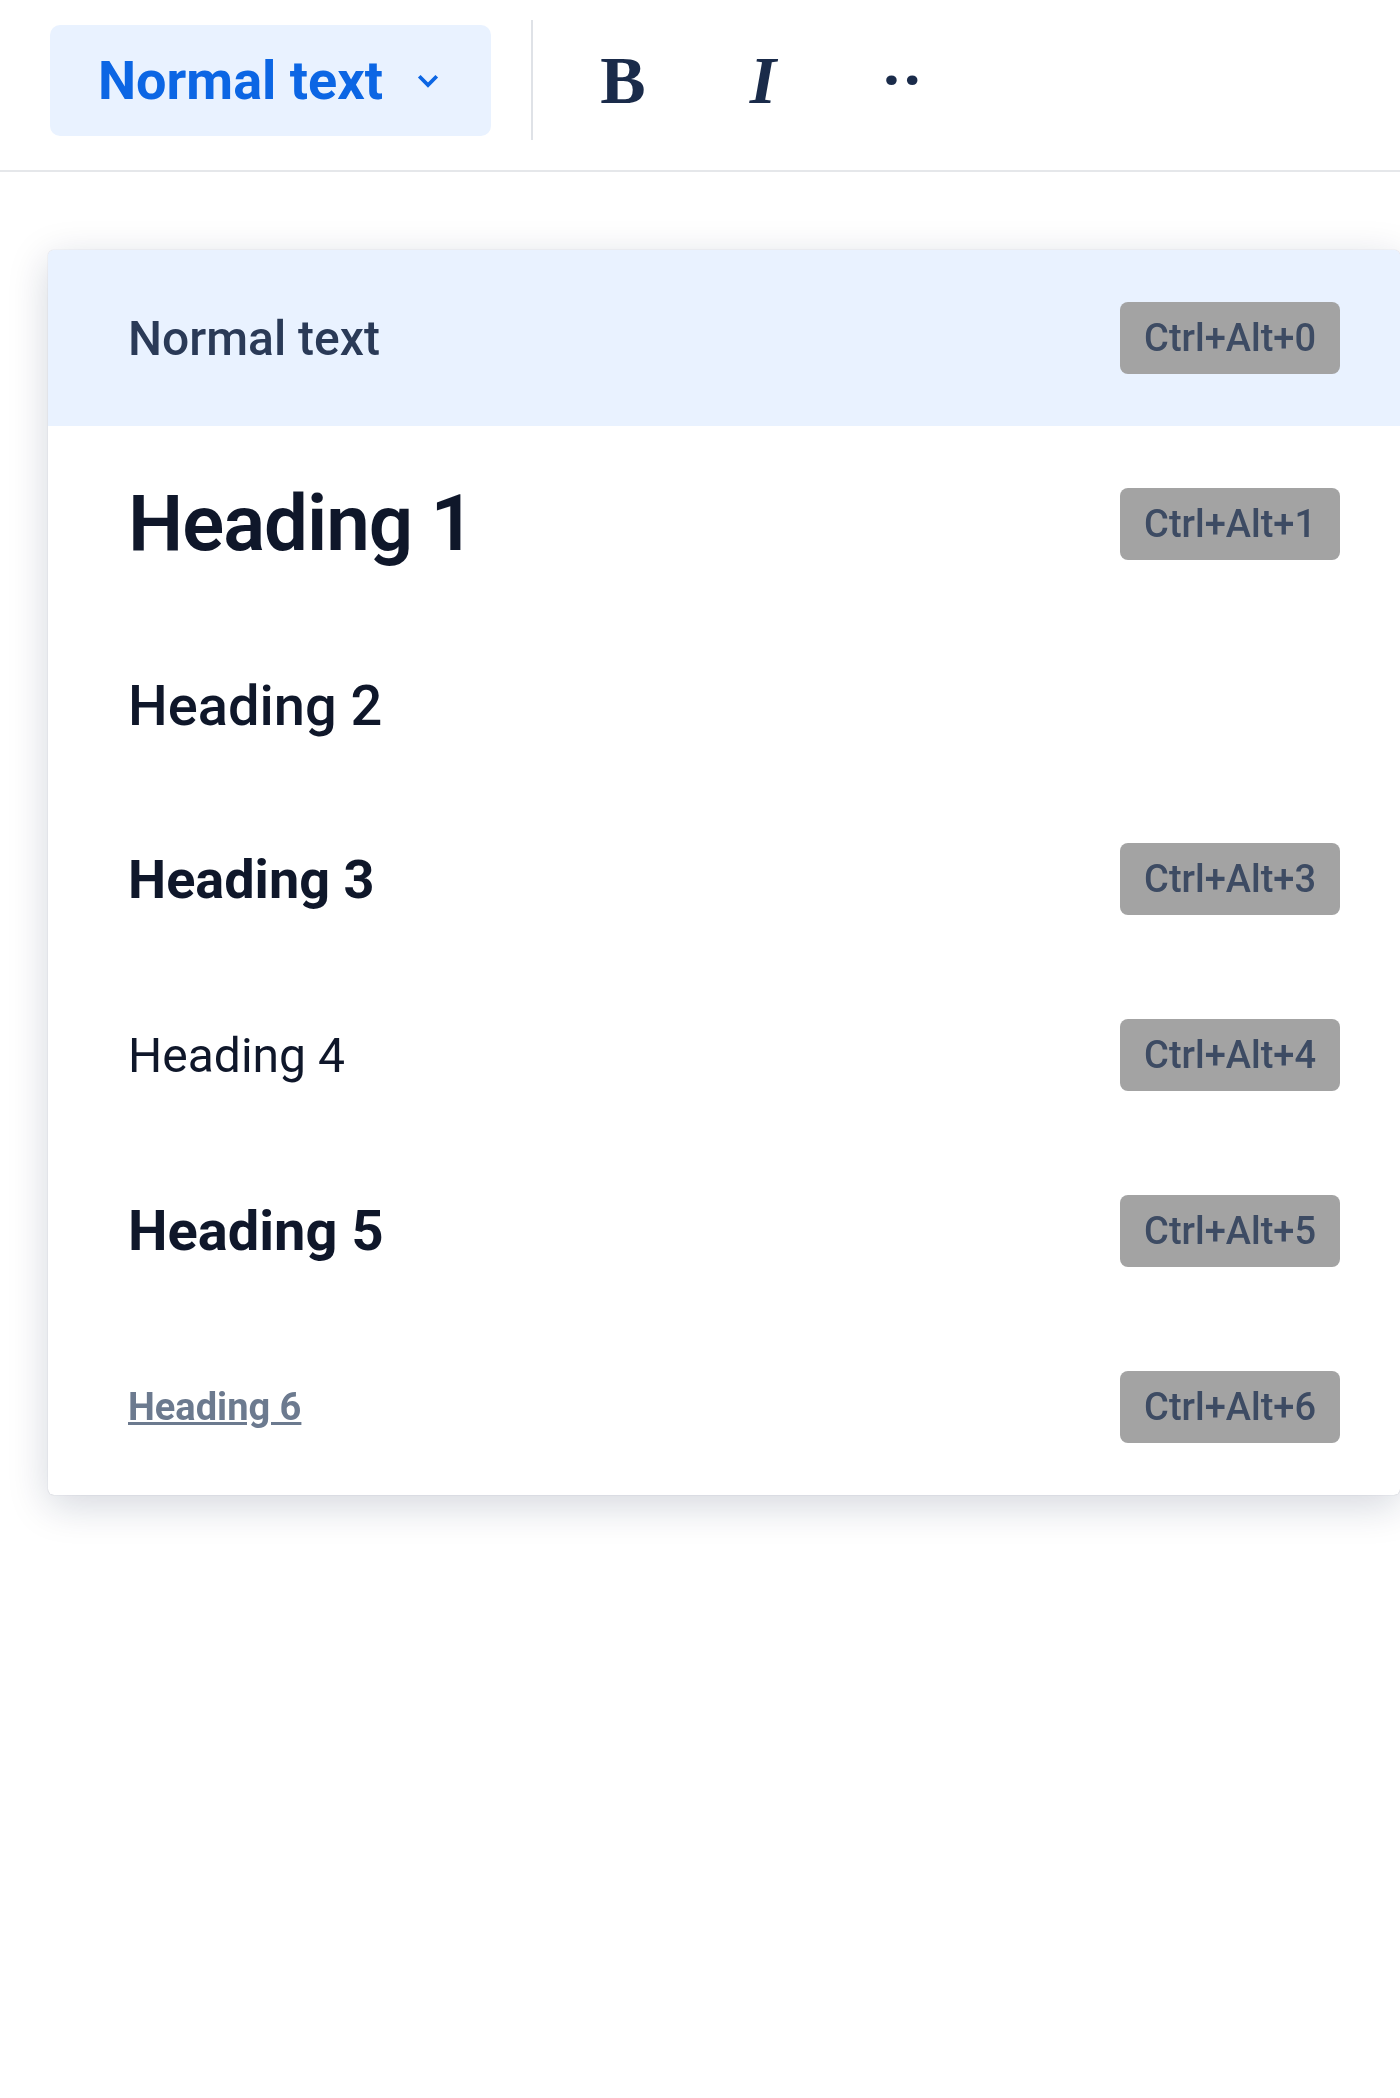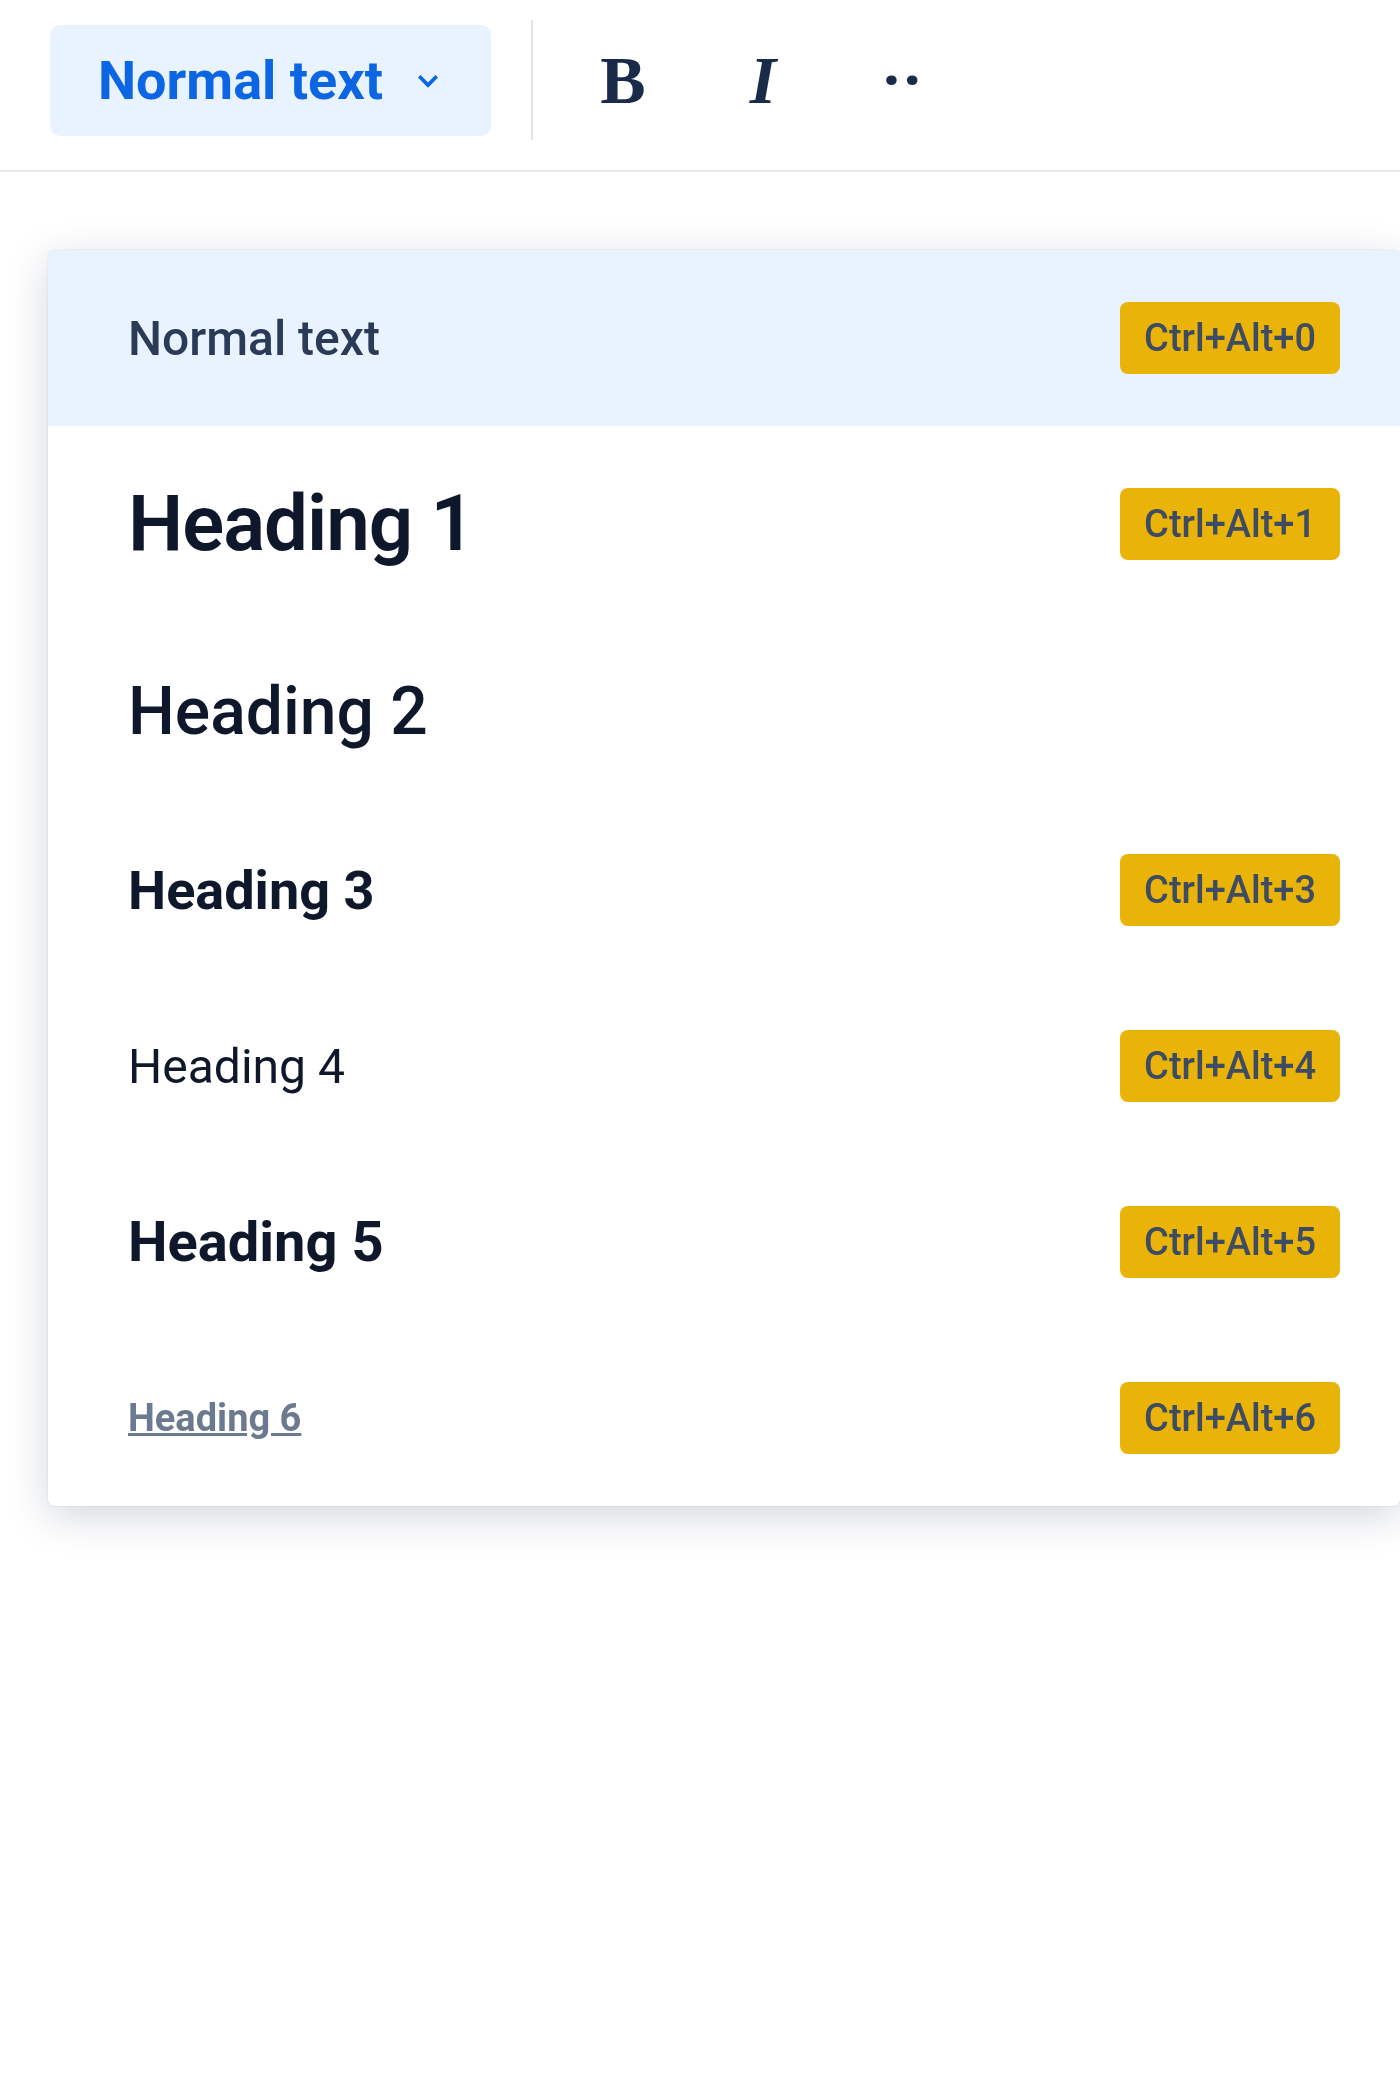--- a/index.html
+++ b/index.html
@@ -74,33 +74,33 @@
     align-items: center;
     justify-content: space-between;
     padding: 52px 60px 52px 80px;
     cursor: pointer;
   }
   .menu-item.selected { background: #e9f2ff; }
   .menu-item .label { color: #0f172a; }
   .menu-item.selected .label { color: #2a3a57; }
 
   .shortcut {
-    background: #eab308;
+    background: #a3a3a3;
     color: #3d4b63;
     font-size: 38px;
     padding: 14px 24px;
     border-radius: 8px;
     font-weight: 500;
     white-space: nowrap;
   }
 
   
   .lbl-normal { font-size: 48px; font-weight: 500; }
   .lbl-h1 { font-size: 78px; font-weight: 600; letter-spacing: -1px; }
-  .lbl-h2 { font-size: 66px; font-weight: 500; }
+  .lbl-h2 { font-size: 56px; font-weight: 500; }
   .lbl-h3 { font-size: 54px; font-weight: 700; }
   .lbl-h4 { font-size: 48px; font-weight: 400; }
   .lbl-h5 { font-size: 56px; font-weight: 700; }
   .lbl-h6 { font-size: 38px; font-weight: 700; color: #6c7a8f !important; text-decoration: underline; }
 
 </style>
 </head>
 <body>
 
 <div class="toolbar">

